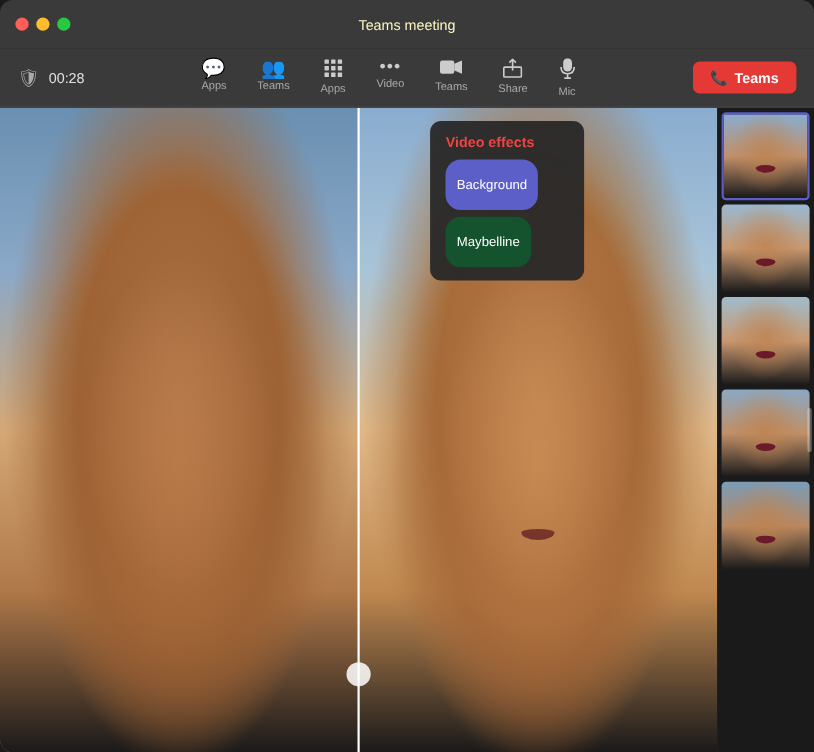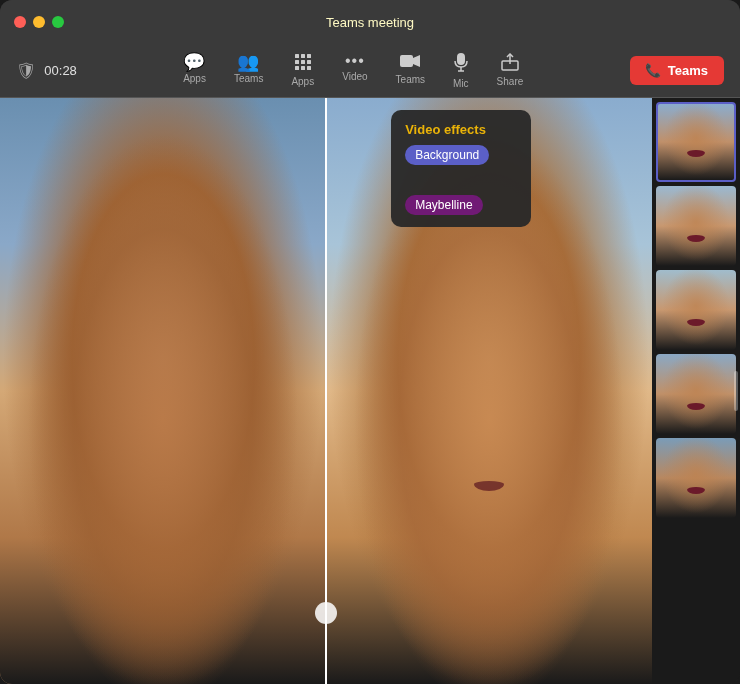--- a/index.html
+++ b/index.html
@@ -283,50 +283,49 @@
       top: 12px;
       left: 60%;
       background: rgba(40, 40, 40, 0.95);
       border-radius: 10px;
       padding: 12px 14px;
       z-index: 20;
       min-width: 140px;
     }
 
     .effects-title {
-      color: #eab308;
+      color: #ef4444;
       font-size: 13px;
       font-weight: 600;
       margin-bottom: 8px;
     }
 
     .effects-tabs {
       display: flex;
       gap: 6px;
       flex-direction: column;
     }
 
     .effect-tab {
-      padding: 3px 10px;
+      padding: 16px 10px;
       border-radius: 14px;
       font-size: 12px;
       font-weight: 500;
       cursor: pointer;
       width: fit-content;
     }
 
     .effect-tab-active {
       background: #5b5fc7;
       color: white;
     }
 
     .effect-tab-secondary {
-      background: #701a75;
+      background: #14532d;
       color: white;
-      margin-top: 24px;
     }
 
     
     .sidebar-thumbs {
       width: 88px;
       background: #1a1a1a;
       display: flex;
       flex-direction: column;
       gap: 4px;
       padding: 4px;
@@ -446,38 +445,38 @@
         <span class="toolbar-icon">
           <svg width="20" height="16" viewBox="0 0 20 16" fill="#ccc">
             <rect x="0" y="2" width="13" height="12" rx="2"></rect>
             <polygon points="13,5 20,2 20,14 13,11"></polygon>
           </svg>
         </span>
         <span class="toolbar-label">Teams</span>
       </div>
       <div class="toolbar-item">
         <span class="toolbar-icon">
+          <svg width="18" height="18" viewBox="0 0 18 18" fill="#ccc">
+            <rect x="1" y="8" width="16" height="9" rx="1" fill="none" stroke="#ccc" stroke-width="1.5"></rect>
+            <polyline points="9,1 9,11" stroke="#ccc" stroke-width="1.5" fill="none"></polyline>
+            <polyline points="6,4 9,1 12,4" stroke="#ccc" stroke-width="1.5" fill="none"></polyline>
+          </svg>
+        </span>
+        <span class="toolbar-label">Share</span>
+      </div>
+      <div class="toolbar-item">
+        <span class="toolbar-icon">
           <svg width="14" height="20" viewBox="0 0 14 20" fill="#ccc">
             <rect x="3" y="0" width="8" height="12" rx="4"></rect>
             <path d="M1,8 Q1,14 7,14 Q13,14 13,8" stroke="#ccc" stroke-width="1.5" fill="none"></path>
             <line x1="7" y1="14" x2="7" y2="18" stroke="#ccc" stroke-width="1.5"></line>
             <line x1="4" y1="18" x2="10" y2="18" stroke="#ccc" stroke-width="1.5"></line>
           </svg>
         </span>
         <span class="toolbar-label">Mic</span>
-      </div>
-      <div class="toolbar-item">
-        <span class="toolbar-icon">
-          <svg width="18" height="18" viewBox="0 0 18 18" fill="#ccc">
-            <rect x="1" y="8" width="16" height="9" rx="1" fill="none" stroke="#ccc" stroke-width="1.5"></rect>
-            <polyline points="9,1 9,11" stroke="#ccc" stroke-width="1.5" fill="none"></polyline>
-            <polyline points="6,4 9,1 12,4" stroke="#ccc" stroke-width="1.5" fill="none"></polyline>
-          </svg>
-        </span>
-        <span class="toolbar-label">Share</span>
       </div>
     </div>
     <div class="toolbar-right">
       <button class="leave-btn">
         <span>📞</span>
         <span>Teams</span>
       </button>
     </div>
   </div>
 

